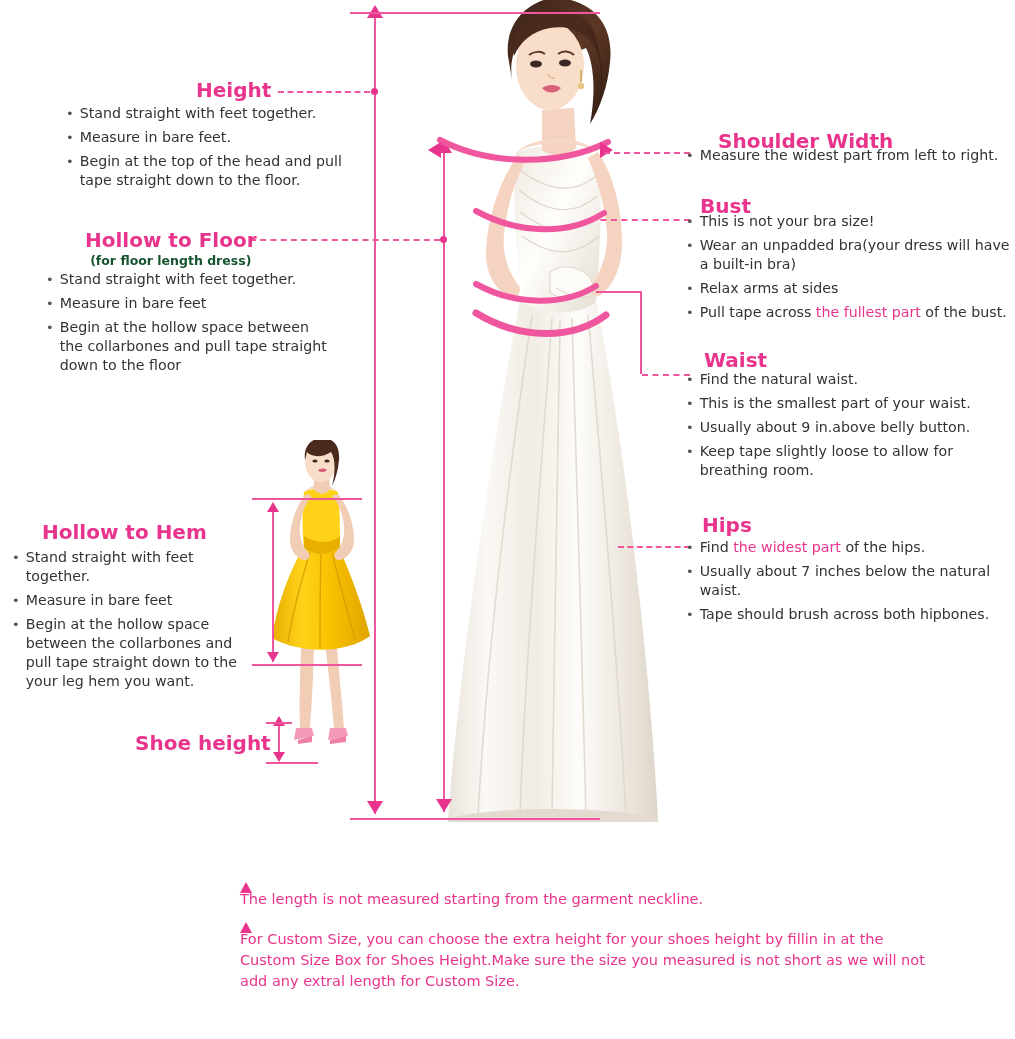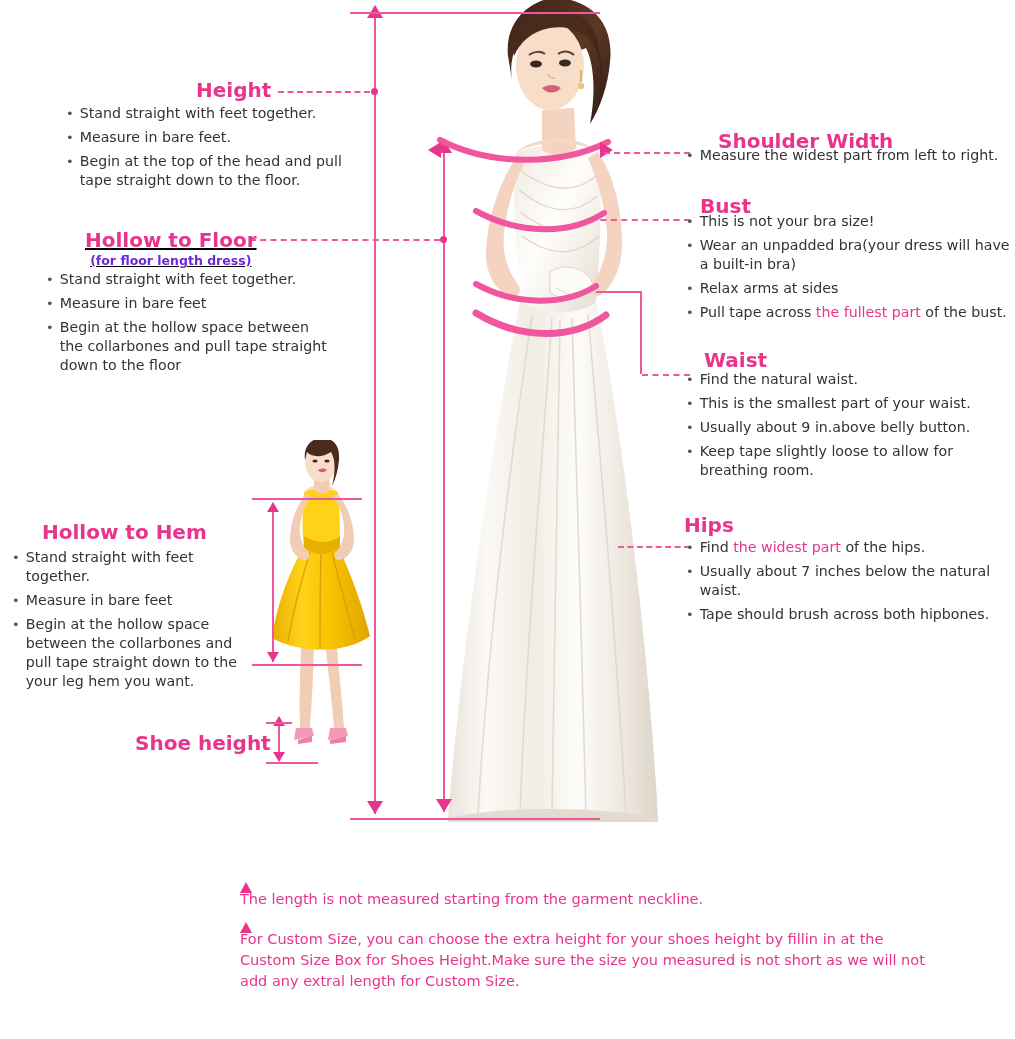--- a/index.html
+++ b/index.html
@@ -21,21 +21,21 @@
   
   .abs { position: absolute; }
   .heading {
     color: #e8348c;
     font-weight: bold;
     font-size: 20px;
     white-space: nowrap;
     font-family: "DejaVu Sans", sans-serif;
   }
   .subheading {
-    color: #6d28d9;
+    color: #14532d;
     font-weight: bold;
     font-size: 12.5px;
     white-space: nowrap;
   }
   .bullets {
     font-size: 14.2px;
     color: #333333;
     line-height: 1.34;
   }
   .bullets .row {
@@ -337,21 +337,21 @@
     <div class="row">
       <span class="dot">•</span>
       <span class="txt">Measure in bare feet.</span>
     </div>
     <div class="row">
       <span class="dot">•</span>
       <span class="txt">Begin at the top of the head and pull tape straight down to the floor.</span>
     </div>
   </div>
 
-  <div class="abs" style="left:85px; top:228px;text-decoration:underline;">
+  <div class="abs" style="left:85px; top:228px;">
     <div class="heading">Hollow to Floor</div>
     <div class="subheading" style="text-align:center; margin-top:1px;">(for floor length dress)</div>
   </div>
   <div class="abs bullets" style="left:46px; top:270px; width:290px;">
     <div class="row">
       <span class="dot">•</span>
       <span class="txt">Stand straight with feet together.</span>
     </div>
     <div class="row">
       <span class="dot">•</span>
@@ -432,21 +432,21 @@
     <div class="row">
       <span class="dot">•</span>
       <span class="txt">Usually about 9 in.above belly button.</span>
     </div>
     <div class="row">
       <span class="dot">•</span>
       <span class="txt">Keep tape slightly loose to allow for breathing room.</span>
     </div>
   </div>
 
-  <div class="abs" style="left:684px; top:513px;">
+  <div class="abs" style="left:702px; top:513px;">
     <div class="heading">Hips</div>
   </div>
   <div class="abs bullets" style="left:686px; top:538px; width:320px;">
     <div class="row">
       <span class="dot">•</span>
       <span class="txt"><span>Find </span><span class="pink-txt">the widest part</span><span> of the hips.</span></span>
     </div>
     <div class="row">
       <span class="dot">•</span>
       <span class="txt">Usually about 7 inches below the natural waist.</span>

